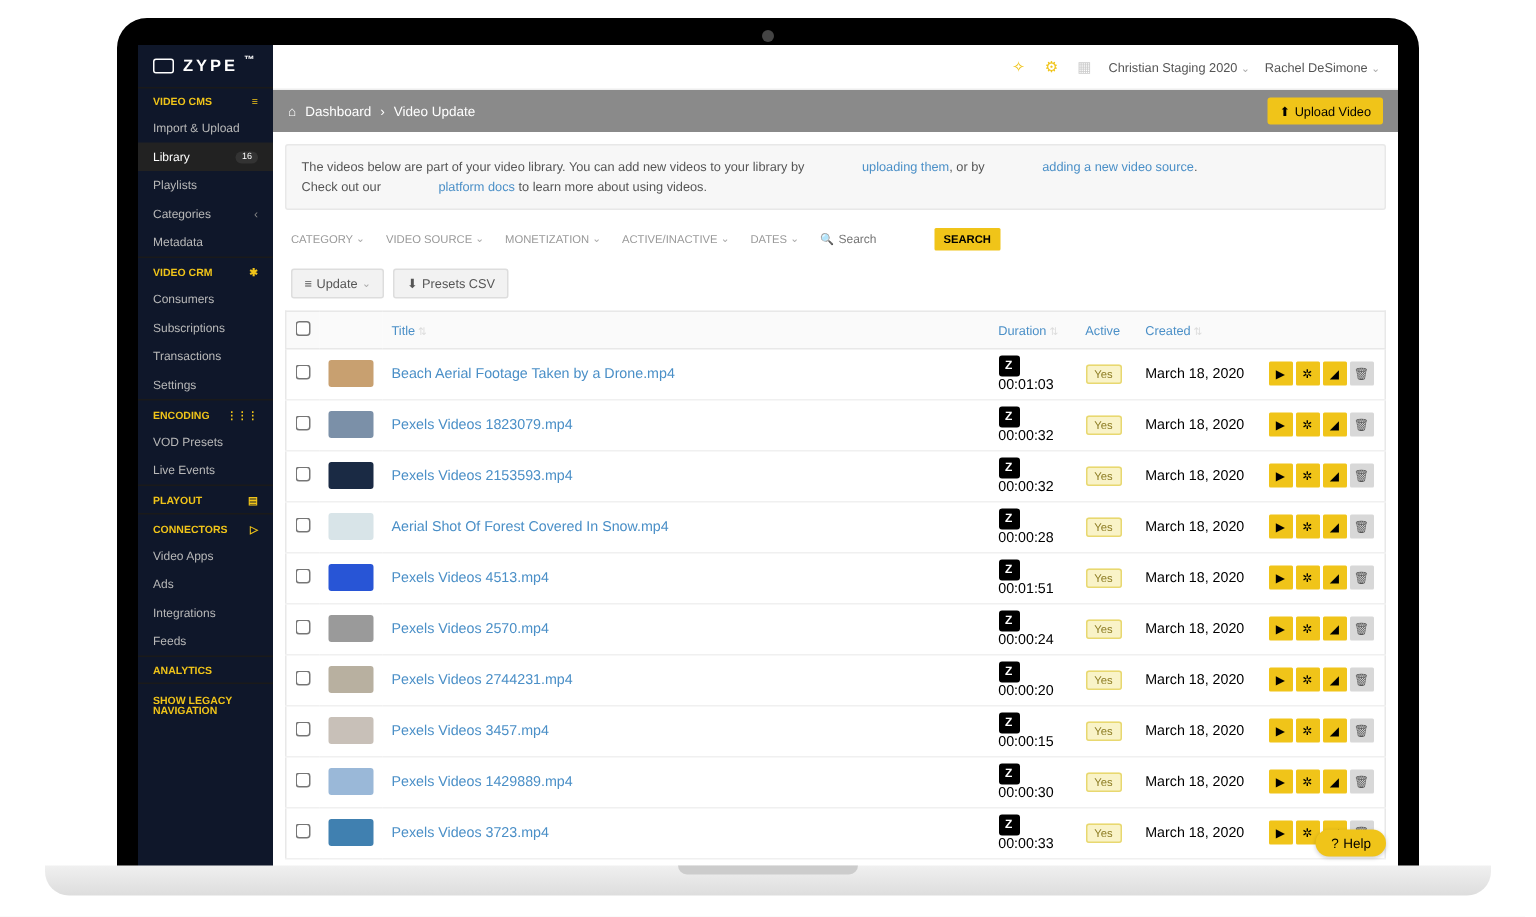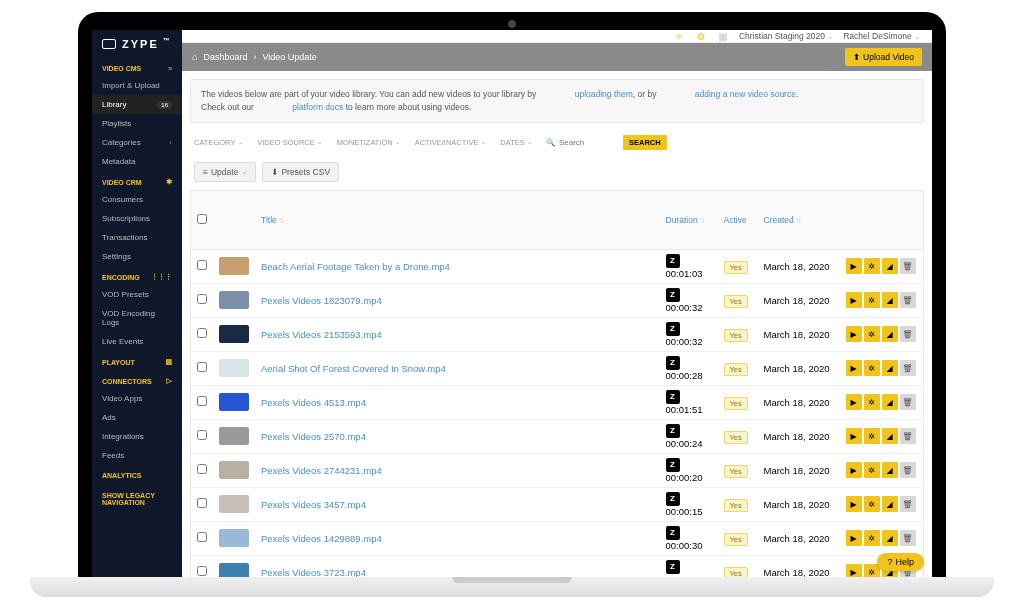--- a/index.html
+++ b/index.html
@@ -42,21 +42,21 @@
     .filter-item { display: flex; align-items: center; gap: 2px; cursor: pointer; }
     .search-wrap { display: flex; align-items: center; gap: 3px; }
     .search-wrap input { border: none; font-size: 8px; width: 50px; outline: none; }
     .search-btn { background: #f0c419; color: #000; padding: 3px 6px; font-size: 7.5px; font-weight: 600; border-radius: 1px; cursor: pointer; }
 
     .action-row { display: flex; gap: 6px; padding: 8px 12px; }
     .action-btn { background: #f2f2f2; border: 1px solid #ddd; padding: 4px 8px; font-size: 8.5px; color: #555; border-radius: 2px; cursor: pointer; display: flex; align-items: center; gap: 3px; }
 
     
     .tbl { width: calc(100% - 16px); margin: 0 8px; border: 1px solid #e8e8e8; border-collapse: collapse; }
-    .tbl th { background: #fafafa; color: #4a8fc7; font-weight: 500; text-align: left; padding: 23px 6px; font-size: 8.5px; border-bottom: 1px solid #e8e8e8; }
+    .tbl th { background: #fafafa; color: #4a8fc7; font-weight: 500; text-align: left; padding: 6px 6px; font-size: 8.5px; border-bottom: 1px solid #e8e8e8; }
     .tbl th.sortable::after { content: " ⇅"; color: #ddd; font-size: 7px; }
     .tbl td { padding: 4px 6px; border-bottom: 1px solid #f0f0f0; vertical-align: middle; }
     .chk { width: 22px; text-align: center; }
     .thumb-col { width: 36px; }
     .thumb { width: 30px; height: 18px; border-radius: 2px; display: block; }
     .title-link { color: #4a8fc7; cursor: pointer; }
     .dur-col { width: 58px; }
     .active-col { width: 40px; }
     .created-col { width: 82px; }
     .actions-col { width: 84px; }
@@ -122,23 +122,20 @@
             </div>
             <div class="sidebar-item">
               <span>Settings</span>
             </div>
             <div class="section-header">
               <span>ENCODING</span>
               <span class="sic">⋮⋮⋮</span>
             </div>
             <div class="sidebar-item">
               <span>VOD Presets</span>
-            </div>
-            <div class="sidebar-item">
-              <span>VOD Encoding Logs</span>
             </div>
             <div class="sidebar-item">
               <span>Live Events</span>
             </div>
             <div class="section-header">
               <span>PLAYOUT</span>
               <span class="sic">▤</span>
             </div>
             <div class="section-header">
               <span>CONNECTORS</span>

